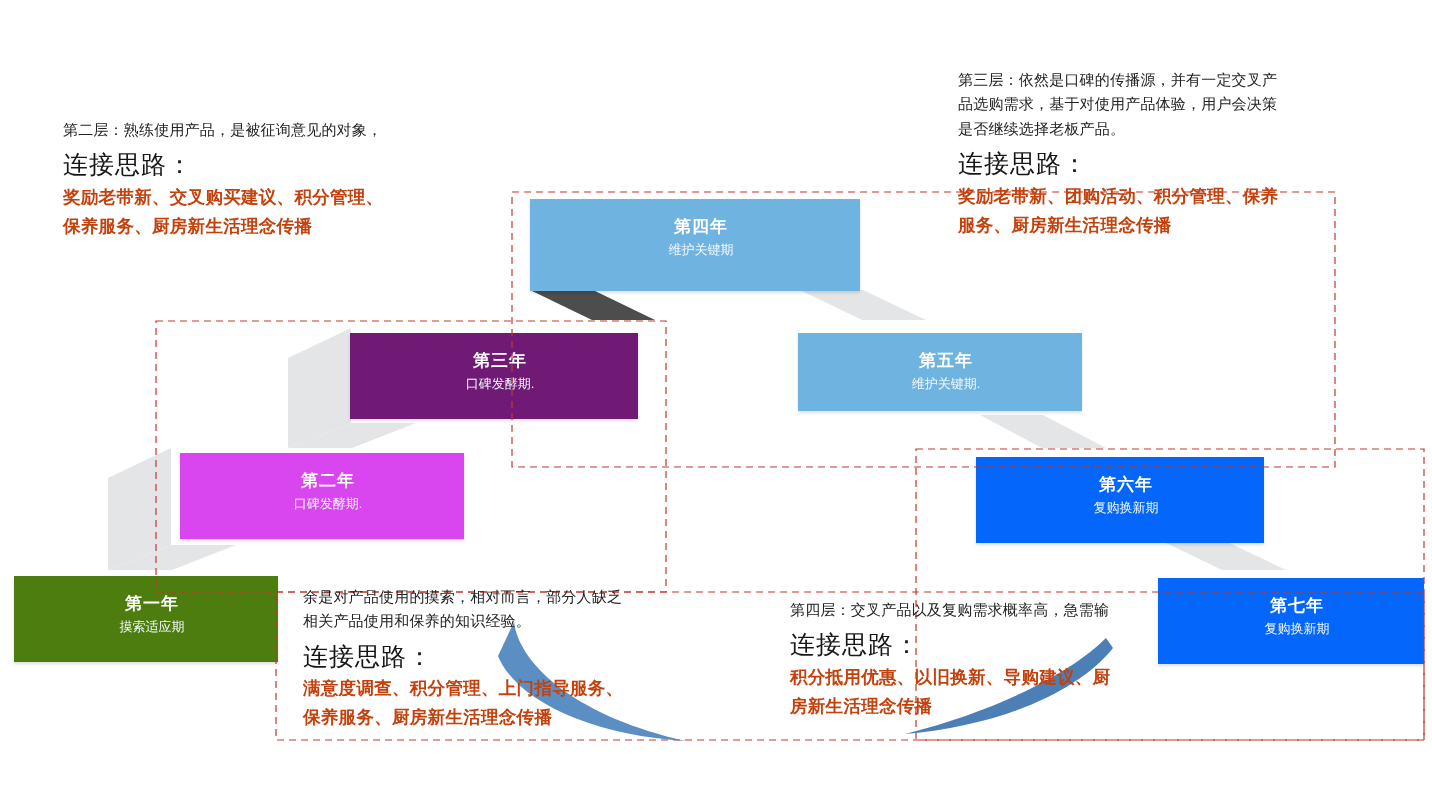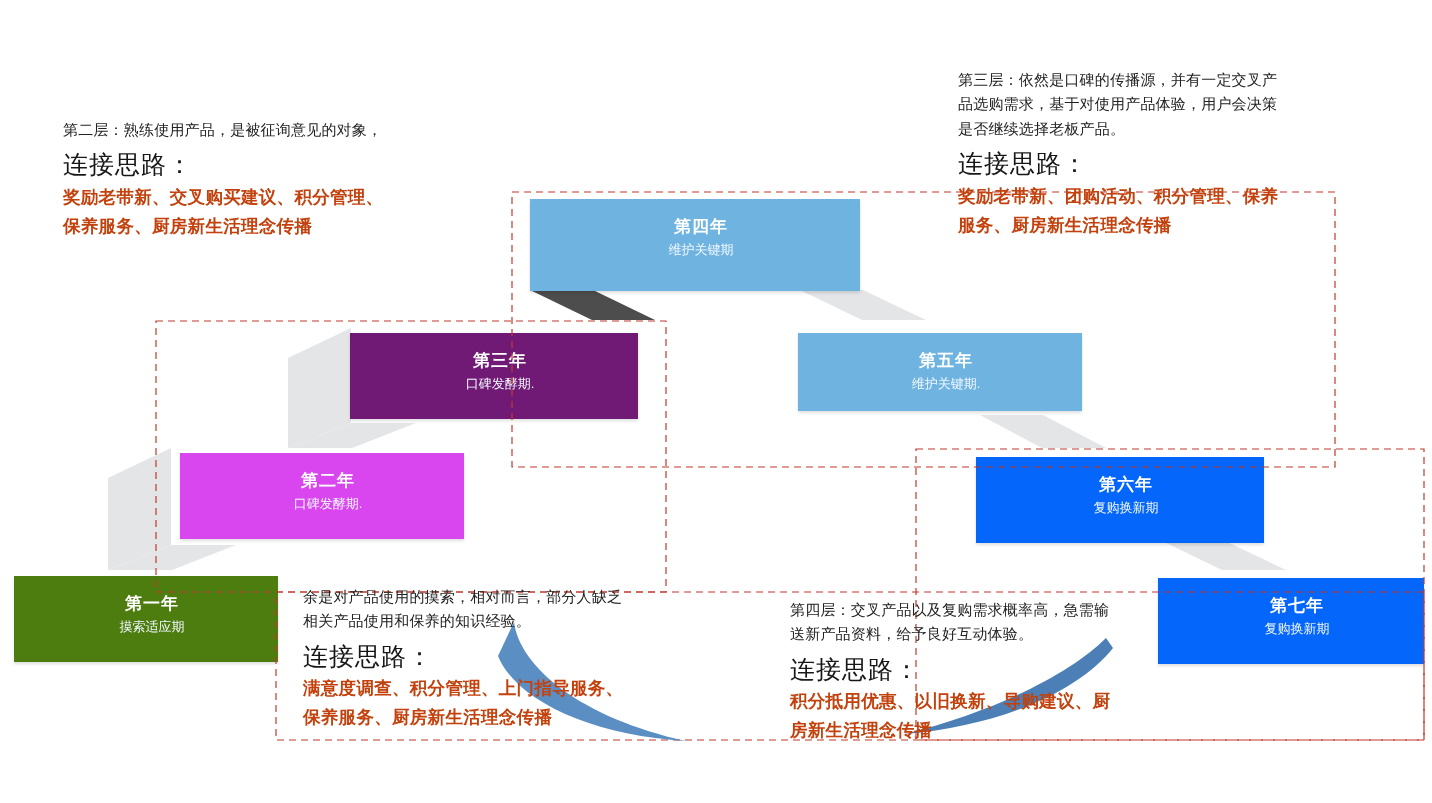--- a/index.html
+++ b/index.html
@@ -137,19 +137,18 @@
   <div class="note" style="left:303px;top:585px;width:400px;">
     <div class="body">余是对产品使用的摸索，相对而言，部分人缺乏</div>
     <div class="body">相关产品使用和保养的知识经验。</div>
     <div class="lead">连接思路：</div>
     <div class="hi">满意度调查、积分管理、上门指导服务、</div>
     <div class="hi">保养服务、厨房新生活理念传播</div>
   </div>
 
   <div class="note" style="left:770px;top:598px;width:390px;margin-left:20px;">
     <div class="body">第四层：交叉产品以及复购需求概率高，急需输</div>
-    <div class="body">送新产品资料，给予良好互动体验。</div>
     <div class="lead">连接思路：</div>
     <div class="hi">积分抵用优惠、以旧换新、导购建议、厨</div>
     <div class="hi">房新生活理念传播</div>
   </div>
 
 </div>
 
 </body></html>

